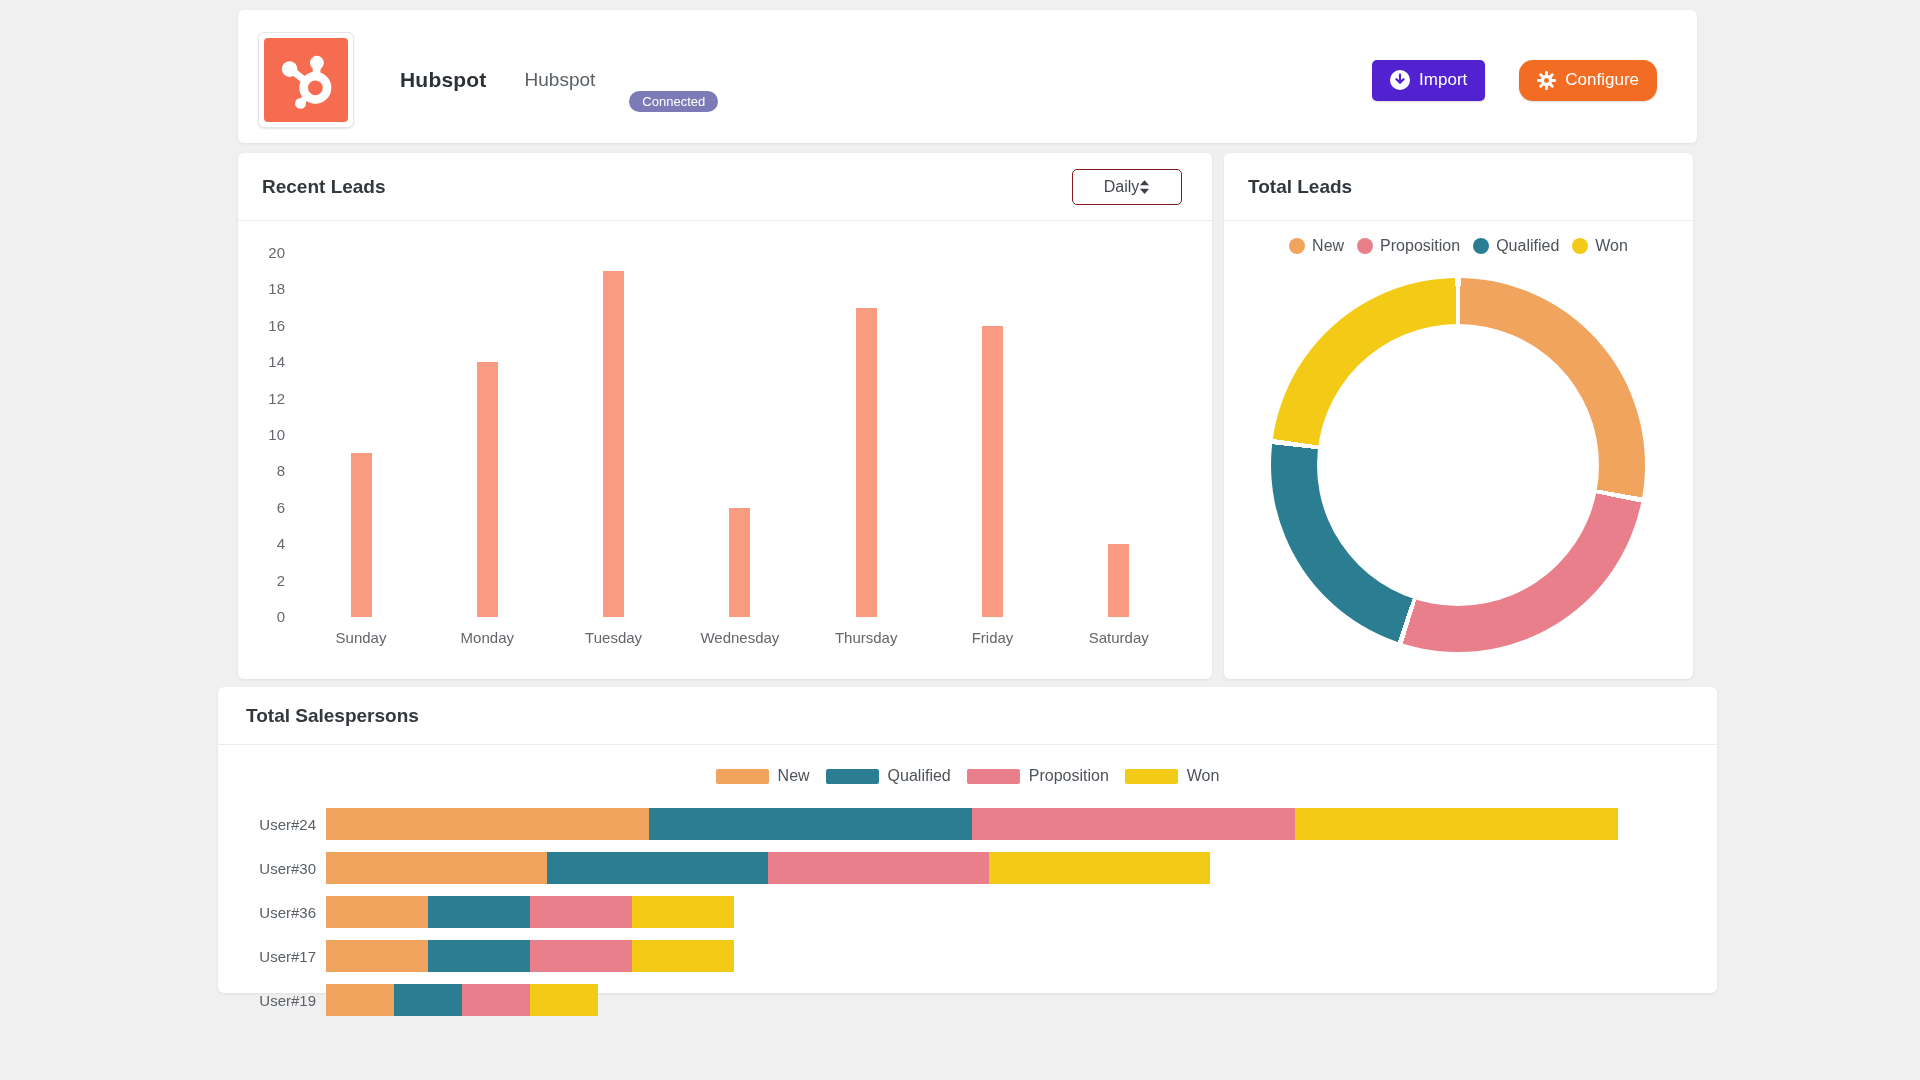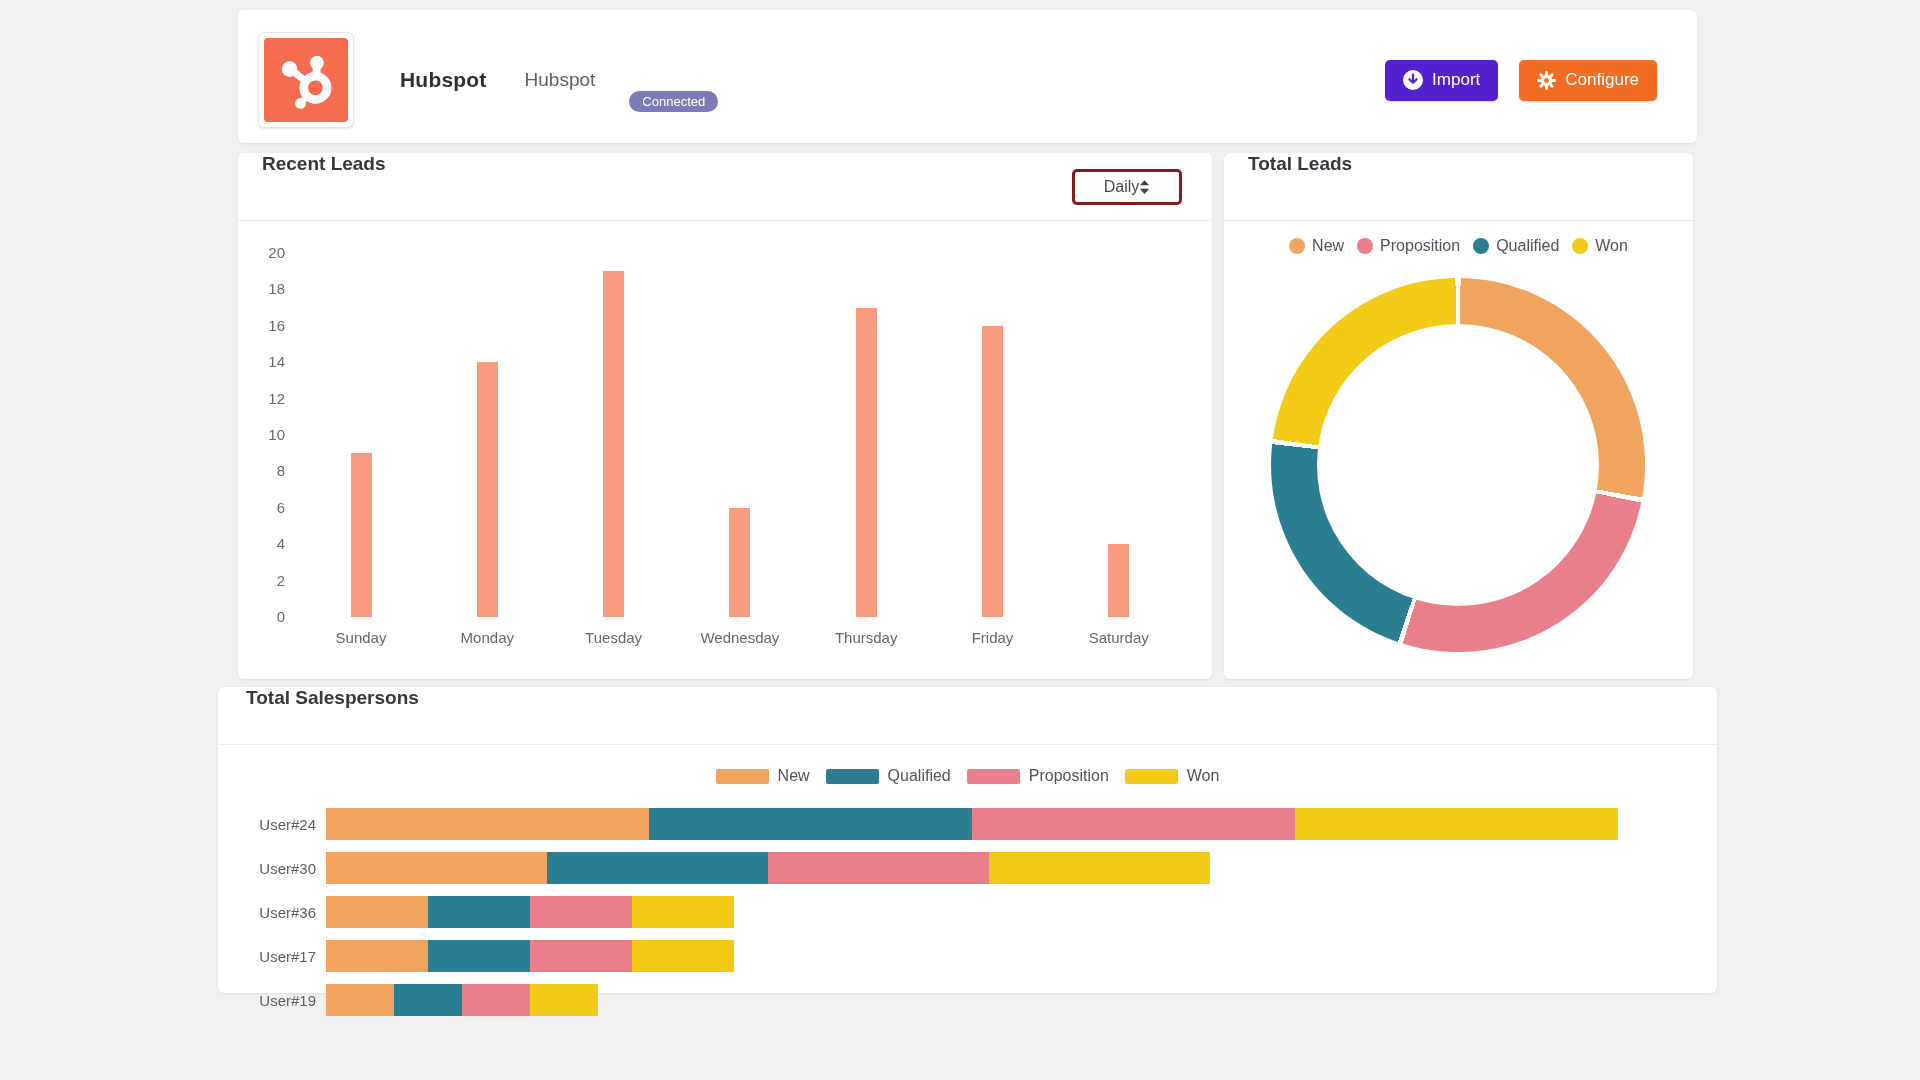--- a/index.html
+++ b/index.html
@@ -10,31 +10,31 @@
   }
   .card { position:absolute; background:#fff; border-radius:6px; box-shadow:0 1px 3px rgba(0,0,0,.07); }
 
   
   .header-card { left:238px; top:10px; width:1459px; height:133px; display:flex; align-items:center; padding:7px 40px 0 20px; }
   .logo-frame { width:96px; height:96px; border:1px solid #e6e6e6; border-radius:6px; background:#fff; padding:5px; box-shadow:0 1px 2px rgba(0,0,0,.10); flex:0 0 auto; }
   .logo-tile { width:100%; height:100%; border-radius:4px; display:flex; align-items:center; justify-content:center; }
   .app-title { margin-left:46px; font-size:21px; font-weight:bold; color:#2c3136; letter-spacing:.2px; }
   .app-subtitle { margin-left:38px; font-size:19px; color:#5a6066; }
   .status-badge { margin-left:34px; color:#fff; font-size:13px; line-height:21px; padding:0 13px; border-radius:11px; }
-  .header-actions { margin-left:auto; display:flex; gap:21px; }
+  .header-actions { margin-left:auto; display:flex; gap:34px; }
   .btn { height:41px; border:none; border-radius:5px; color:#fff; font-size:17px; font-family:inherit;
          display:flex; align-items:center; gap:9px; padding:0 18px; cursor:pointer; box-shadow:0 1px 2px rgba(0,0,0,.15); }
 
   
-  .card-header { height:68px; border-bottom:1px solid #ececec; display:flex; padding:0 24px; }
+  .card-header { height:68px; border-bottom:1px solid #ececec; display:flex; align-items:center; padding:0 24px; }
   .card-title { font-size:19px; font-weight:bold; color:#33383d; }
 
   
   .recent-card { left:238px; top:153px; width:974px; height:526px; }
-  .period-select { position:absolute; right:30px; top:16px; width:110px; height:36px; border:3px solid #7f1d1d; border-radius:5px;
+  .period-select { position:absolute; right:30px; top:16px; width:110px; height:36px; border:1px solid #7f1d1d; border-radius:5px;
                    background:#fff; display:flex; align-items:center; justify-content:center; gap:0; font-size:16px; color:#44484d; cursor:pointer; }
   .bar-plot { position:absolute; inset:0; }
   .ytick { position:absolute; left:0; width:47px; text-align:right; font-size:15px; color:#66696d; height:18px; line-height:18px; }
   .bar { position:absolute; width:21px; }
   .xtick { position:absolute; width:120px; text-align:center; font-size:15px; color:#63666a; }
 
   
   .leads-card { left:1224px; top:153px; width:469px; height:526px; }
   .donut-legend { position:absolute; left:0; right:0; top:84px; display:flex; justify-content:center; align-items:center; gap:13px; font-size:16px; color:#4d5359; }
   .donut-legend .item { display:flex; align-items:center; gap:7px; cursor:pointer; }
@@ -81,21 +81,21 @@
     <div class="app-subtitle">Hubspot</div>
     <div class="status-badge" id="status-badge" style="background: rgb(124, 123, 184); margin-top: 43px;">Connected</div>
     <div class="header-actions">
       <button class="btn" id="import-btn" style="background: rgb(82, 34, 208);">
         <svg width="20" height="20" viewBox="0 0 20 20">
           <circle cx="10" cy="10" r="10" fill="#fff"></circle>
           <path d="M10 4.6v7.2M6.4 9.2l3.6 3.6 3.6-3.6" stroke="#5222d0" stroke-width="2.2" fill="none" stroke-linecap="round" stroke-linejoin="round"></path>
         </svg>
         <span>Import</span>
       </button>
-      <button class="btn" id="configure-btn" style="background: rgb(242, 109, 35);">
+      <button class="btn" id="configure-btn" style="background: rgb(242, 109, 35); border-radius: 14px;">
         <svg width="19" height="19" viewBox="0 0 20 20">
           <g stroke="#fff" stroke-width="3" stroke-linecap="round">
             <line x1="16" y1="10" x2="18.6" y2="10"></line>
               <line x1="14.2" y1="14.2" x2="16.1" y2="16.1"></line>
             <line x1="10" y1="16" x2="10" y2="18.6"></line>
               <line x1="5.8" y1="14.2" x2="3.9" y2="16.1"></line>
             <line x1="4" y1="10" x2="1.4" y2="10"></line>
               <line x1="5.8" y1="5.8" x2="3.9" y2="3.9"></line>
             <line x1="10" y1="4" x2="10" y2="1.4"></line>
               <line x1="14.2" y1="5.8" x2="16.1" y2="3.9"></line>

